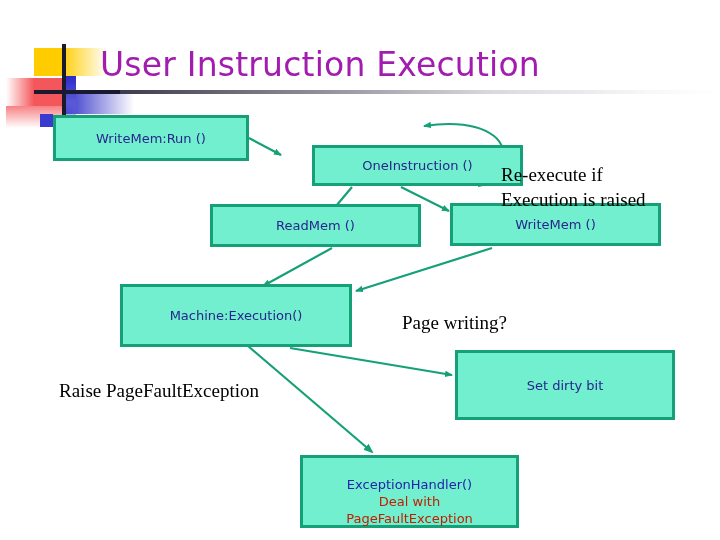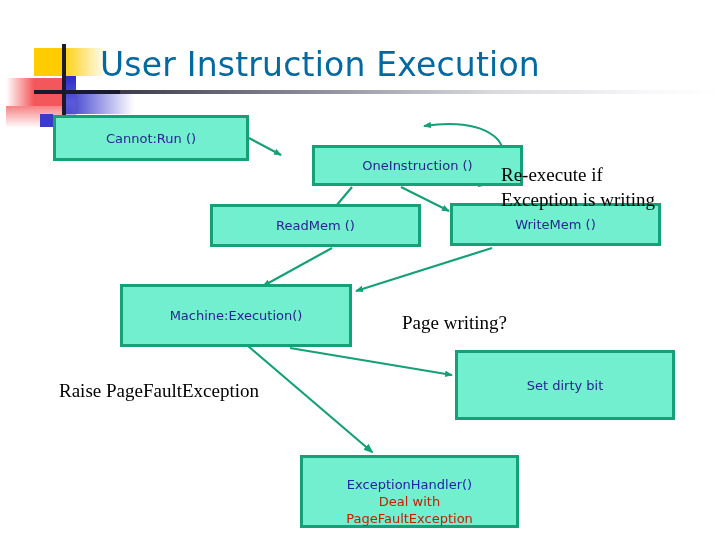--- a/index.html
+++ b/index.html
@@ -27,21 +27,21 @@
   .deco-blue-h{left:62px;top:92px;width:72px;height:22px;
     background:linear-gradient(to right,#2B2BC8 0%,rgba(43,43,200,0) 100%);}
   .deco-blue-sq{left:40px;top:114px;width:13px;height:13px;background:#3A3AD0;}
   .deco-vline{left:62px;top:44px;width:4px;height:84px;background:#1a1a2e;}
   .deco-hline{left:34px;top:90px;width:90px;height:4px;background:#1a1a2e;}
   .deco-rule{left:120px;top:90px;width:598px;height:4px;
     background:linear-gradient(to right,#3b3b4d 0%,#8c8c99 32%,#d8d8de 62%,#f7f7f9 88%,#ffffff 100%);}
 
   
   .title{position:absolute;left:100px;top:44px;width:600px;
-    font-size:33px;line-height:42px;color:#0369a1;letter-spacing:0.2px;
+    font-size:33px;line-height:42px;color:#a21caf;letter-spacing:0.2px;
     font-family:"DejaVu Sans", sans-serif;font-weight:400;white-space:nowrap;}
 
   
   .box{position:absolute;box-sizing:border-box;
     background:#72EFCE;border:3px solid #15A077;
     color:#26268C;font-size:13px;font-family:"DejaVu Sans", sans-serif;
     display:flex;align-items:center;justify-content:center;text-align:center;}
   .box .ln{display:block;line-height:17px;}
   .red{color:#C02000;}
   .blue{color:#2323A8;margin-top:20px;}
@@ -107,21 +107,21 @@
 
       <path d="M492,248 L356,291" marker-end="url(#ah)"></path>
 
       <path d="M290,348 L452,375" marker-end="url(#ah)"></path>
 
       <path d="M248,346 L372,452" marker-end="url(#ahl)"></path>
     </g>
   </svg>
 
   <div class="box" id="box-run">
-    <span class="ln">Cannot:Run ()</span>
+    <span class="ln">WriteMem:Run ()</span>
   </div>
 
   <div class="box" id="box-oneinstruction">
     <span class="ln">OneInstruction ()</span>
   </div>
 
   <div class="box" id="box-readmem">
     <span class="ln">ReadMem ()</span>
   </div>
 
@@ -138,21 +138,21 @@
   </div>
 
   <div class="box" id="box-handler">
     <span class="ln blue">ExceptionHandler()</span>
     <span class="ln red">Deal with</span>
     <span class="ln red">PageFaultException</span>
   </div>
 
   <div class="note" id="note-reexec">
     <div>Re-execute if</div>
-    <div>Exception is writing</div>
+    <div>Execution is raised</div>
   </div>
 
   <div class="note" id="note-pagewriting">Page writing?</div>
 
   <div class="note" id="note-cannotfind">
     <div>Raise PageFaultException</div>
   </div>
 
 </div>
 

